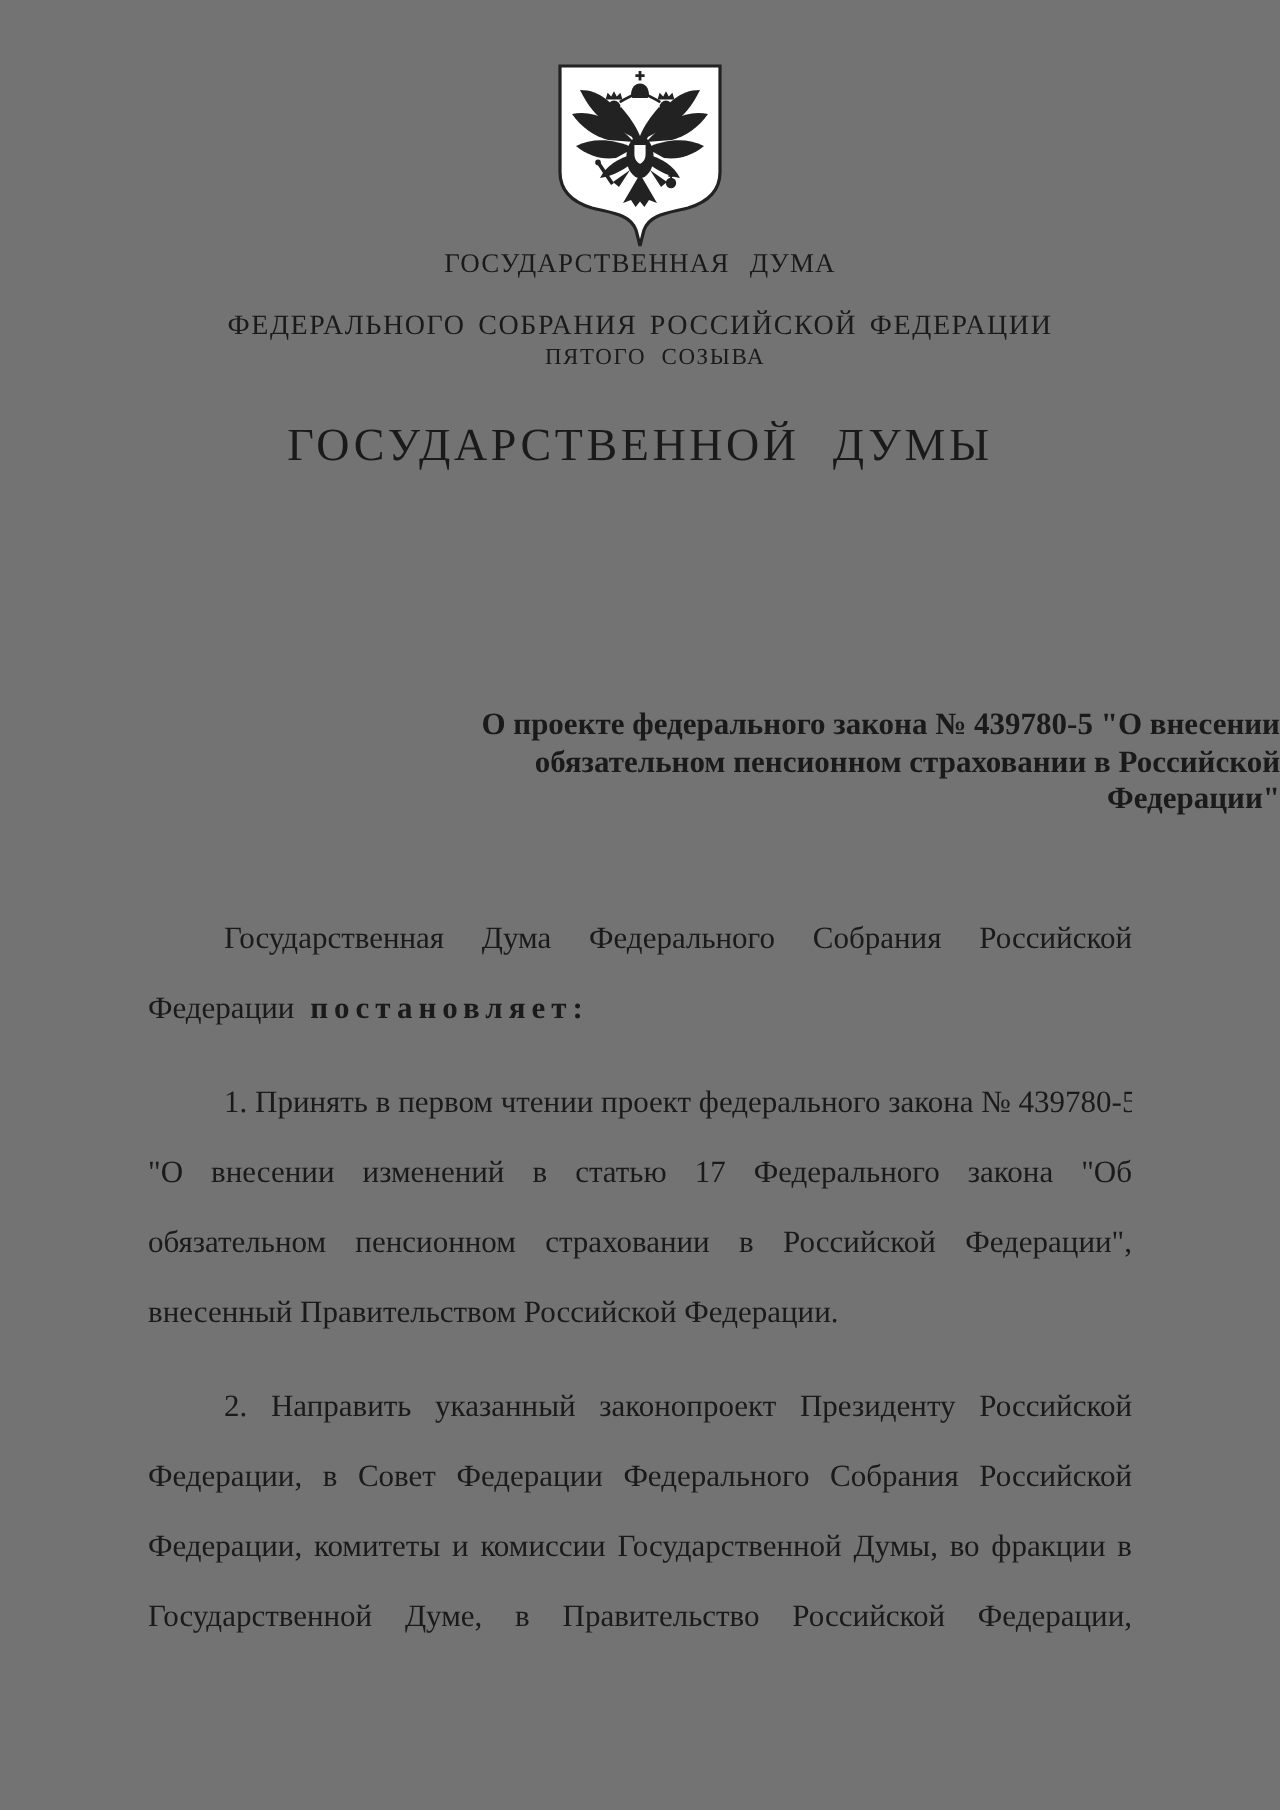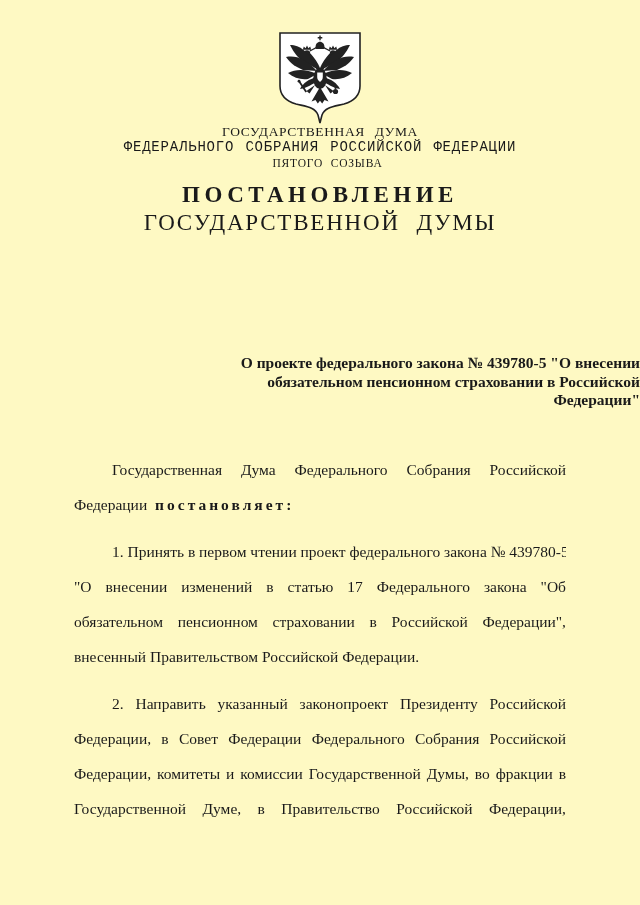--- a/index.html
+++ b/index.html
@@ -4,36 +4,36 @@
 <style>
   * { margin: 0; padding: 0; box-sizing: border-box; }
   html, body { width: 640px; height: 905px; }
   body {
     background: #ffffff;
     font-family: "Liberation Serif", serif;
     color: #1a1a1a;
     position: relative;
     overflow: hidden;
   }
-  .page { position: absolute; inset: 0; background: #fef9c3; }
+  .page { position: absolute; inset: 0; background: #737373; }
 
   
   .emblem {
     position: absolute;
     top: 31px;
     left: 50%;
     transform: translateX(-50%);
     width: 84px;
     height: 94px;
   }
 
   
   .org-block { position: absolute; top: 125px; left: 0; right: 0; text-align: center; }
   .org-line1 { font-size: 13.5px; line-height: 14px; letter-spacing: 0.6px; word-spacing: 6px; }
-  .org-line2 { font-size: 14px;   line-height: 15px; letter-spacing: 0.8px; word-spacing: 2px; margin-top: 1px; font-family: Liberation Mono, monospace; }
+  .org-line2 { font-size: 14px;   line-height: 15px; letter-spacing: 0.8px; word-spacing: 2px; margin-top: 17px; }
   .org-line3 { font-size: 11.5px; line-height: 13px; letter-spacing: 0.8px; word-spacing: 4px; margin-top: 2px; padding-left: 15px; }
 
   .doc-type {
     position: absolute; top: 182px; left: 0; right: 0;
     text-align: center;
     font-size: 23px; font-weight: bold; letter-spacing: 4.5px;
   }
   .doc-org {
     position: absolute; top: 210px; left: 0; right: 0;
     text-align: center;
@@ -122,21 +122,20 @@
       <path d="M39.2,41.5 h5.6 v4.6 c0,2.6 -1.4,4 -2.8,4.8 c-1.4,-0.8 -2.8,-2.2 -2.8,-4.8 Z" fill="#ffffff"></path>
     </svg>
   </div>
 
   <div class="org-block">
     <div class="org-line1">ГОСУДАРСТВЕННАЯ ДУМА</div>
     <div class="org-line2">ФЕДЕРАЛЬНОГО СОБРАНИЯ РОССИЙСКОЙ ФЕДЕРАЦИИ</div>
     <div class="org-line3">ПЯТОГО СОЗЫВА</div>
   </div>
 
-  <div class="doc-type">ПОСТАНОВЛЕНИЕ</div>
   <div class="doc-org">ГОСУДАРСТВЕННОЙ ДУМЫ</div>
 
   <div class="doc-title">
     <div>О проекте федерального закона № 439780-5 "О внесении</div>
     <div>обязательном пенсионном страховании в Российской</div>
     <div>Федерации"</div>
   </div>
 
   <div class="body-text">
 

